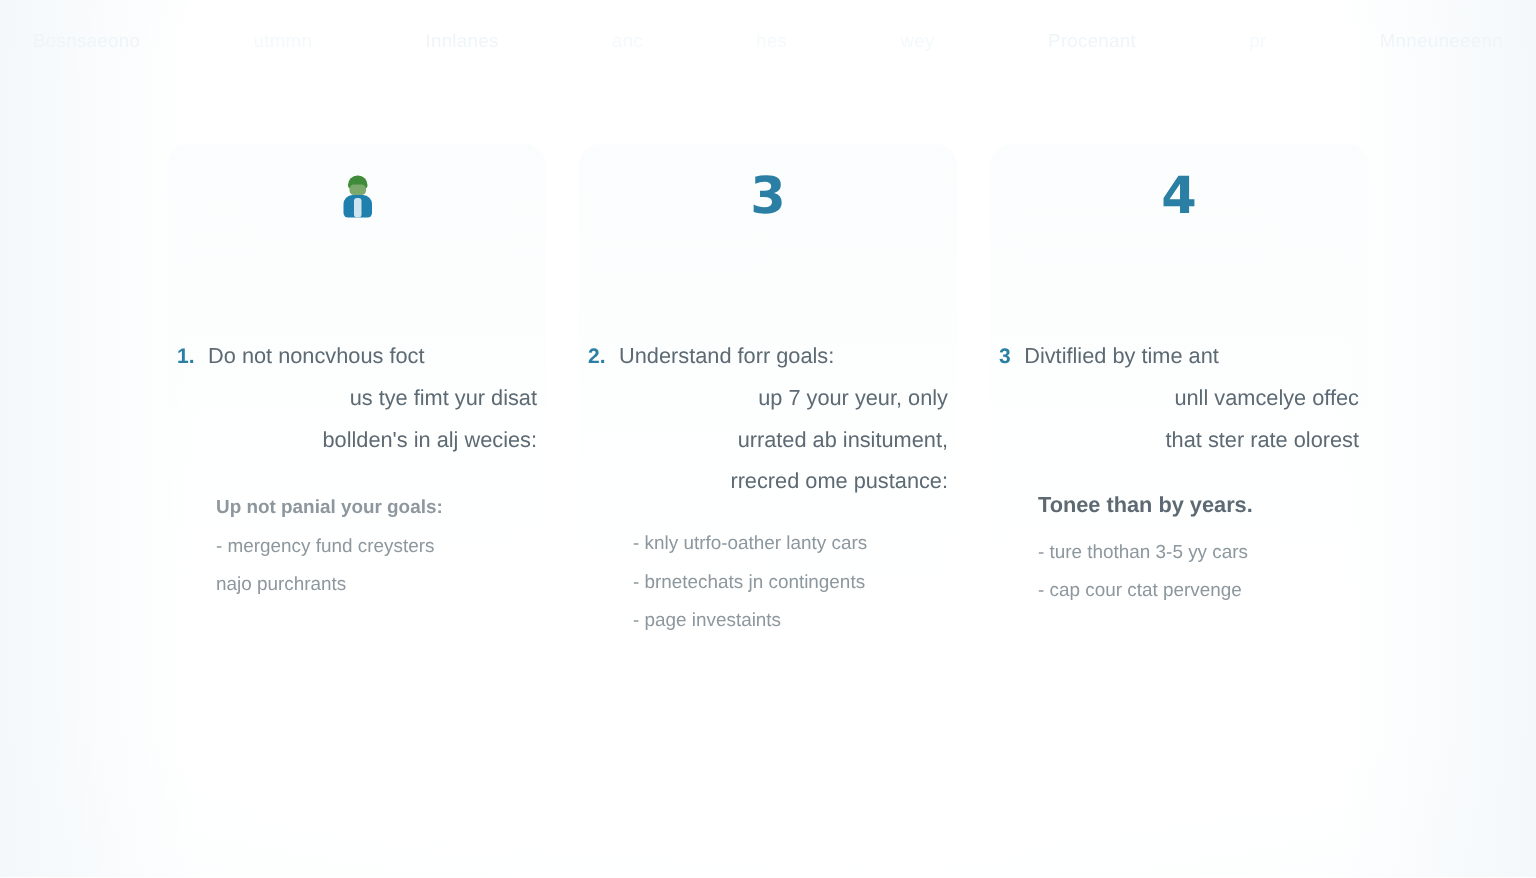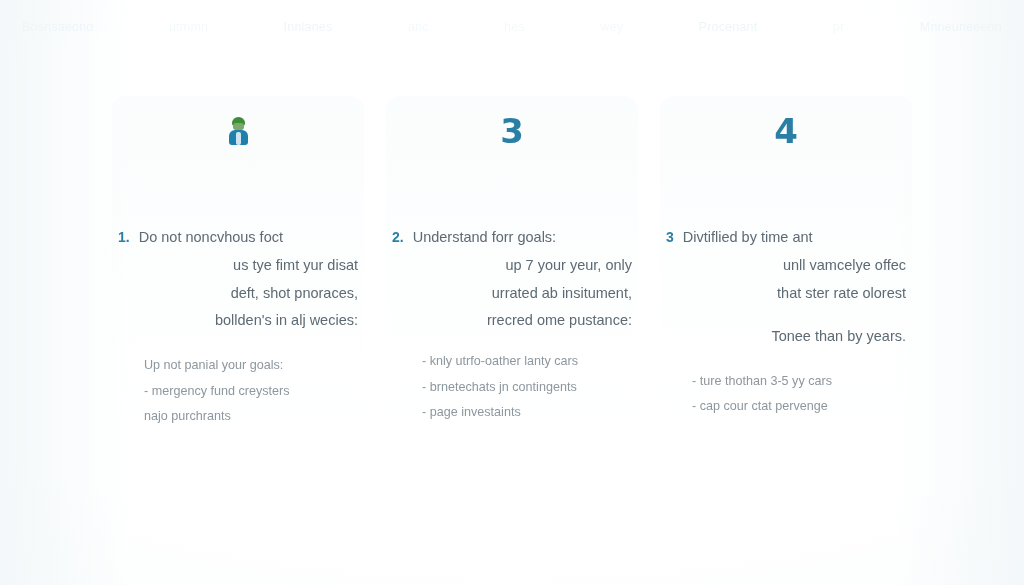--- a/index.html
+++ b/index.html
@@ -155,32 +155,32 @@
 
   .block-sub {
     margin-top: 18px;
     padding-left: 28px;
     font-size: 12.6px;
     line-height: 2.02;
     color: #8d979e;
   }
   .block-sub .sub-lead {
     color: #8d979e;
+    font-weight: bold;
   }
   .block-sub .sub-item {
     white-space: nowrap;
   }
 
   
   .col.c3 .block-sub .sub-lead {
     font-size: 14.5px;
     color: #5d6a73;
     line-height: 1.9;
-    margin-bottom: 18px;
-    text-align: right;
+    margin-bottom: 4px;
   }
   .col.c3 .block-sub { padding-left: 26px; margin-top: 16px; }
   .col.c2 .block-sub { margin-top: 14px; padding-left: 30px; }
   .col.c1 .block-sub { padding-left: 26px; }
 </style>
 </head>
 <body>
 
 <div class="canvas">
 
@@ -212,21 +212,20 @@
         </span>
       </div>
 
       <div class="block-main">
         <div class="main-first-line">
           <span class="marker">1.</span>
           <span class="heading">Do not noncvhous foct</span>
         </div>
         <div class="main-rest">
           <div class="ln">us tye fimt yur disat</div>
-          <div class="ln">deft, shot pnoraces,</div>
           <div class="ln">bollden's in alj wecies:</div>
         </div>
       </div>
 
       <div class="block-sub">
         <div class="sub-lead">Up not panial your goals:</div>
         <div class="sub-item">- mergency fund creysters</div>
         <div class="sub-item">najo purchrants</div>
       </div>
 

